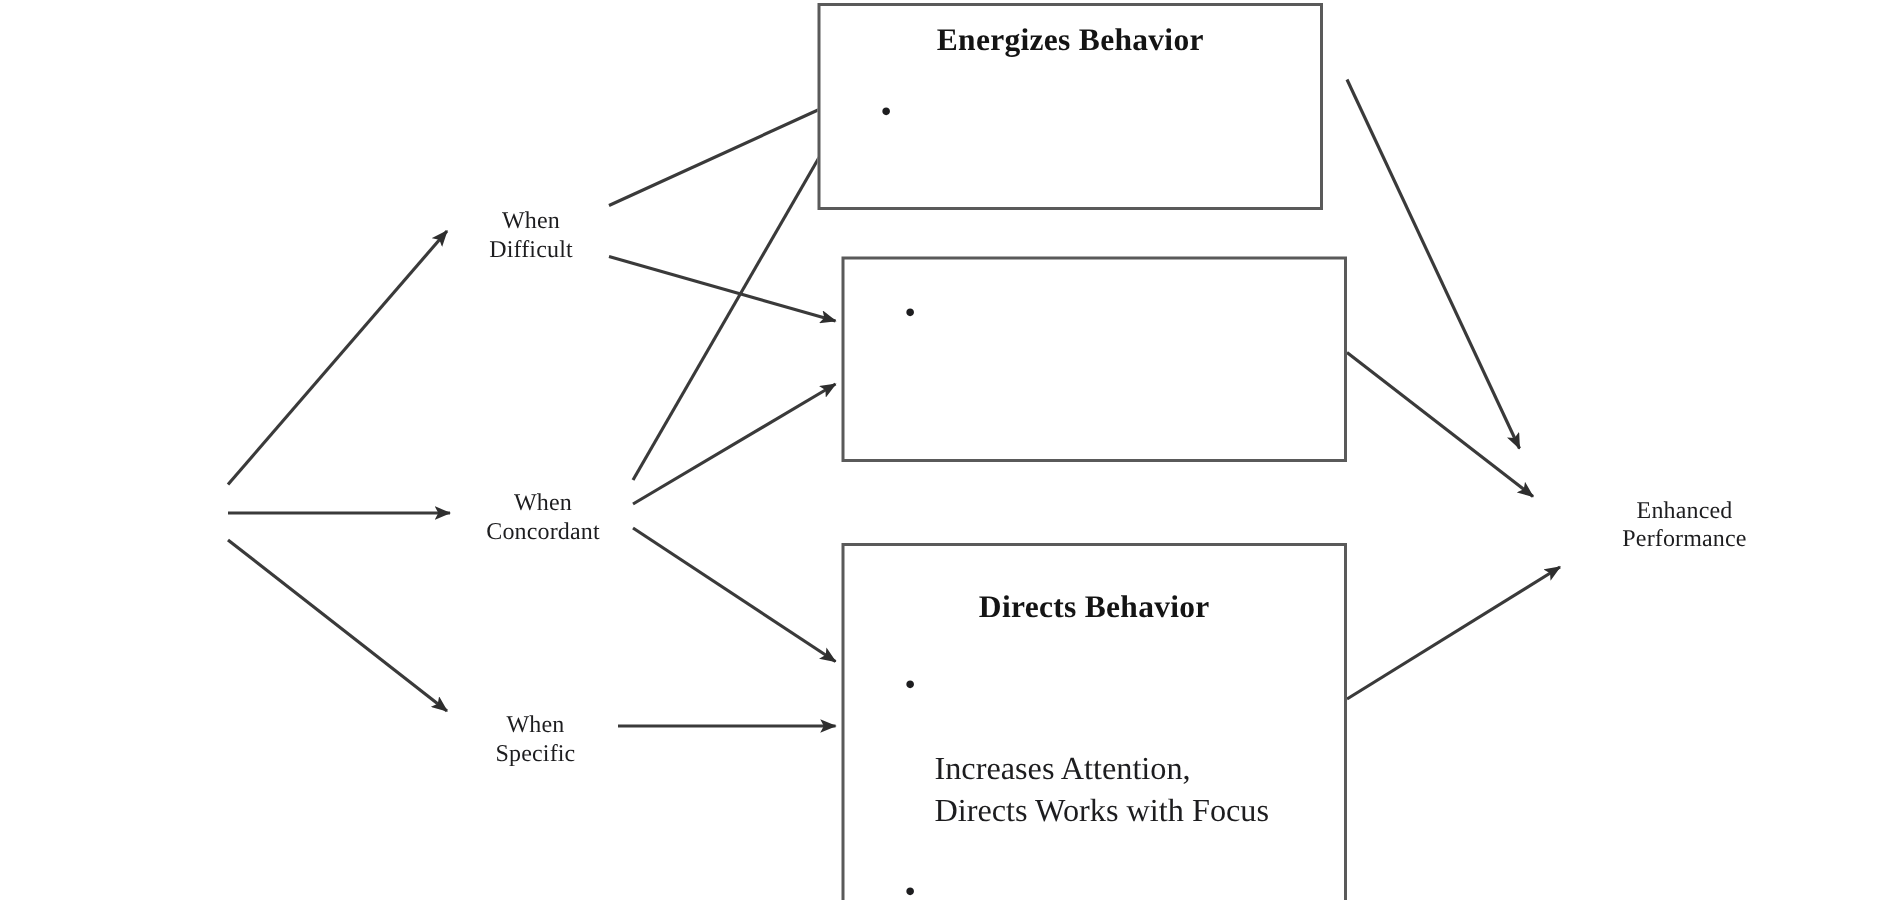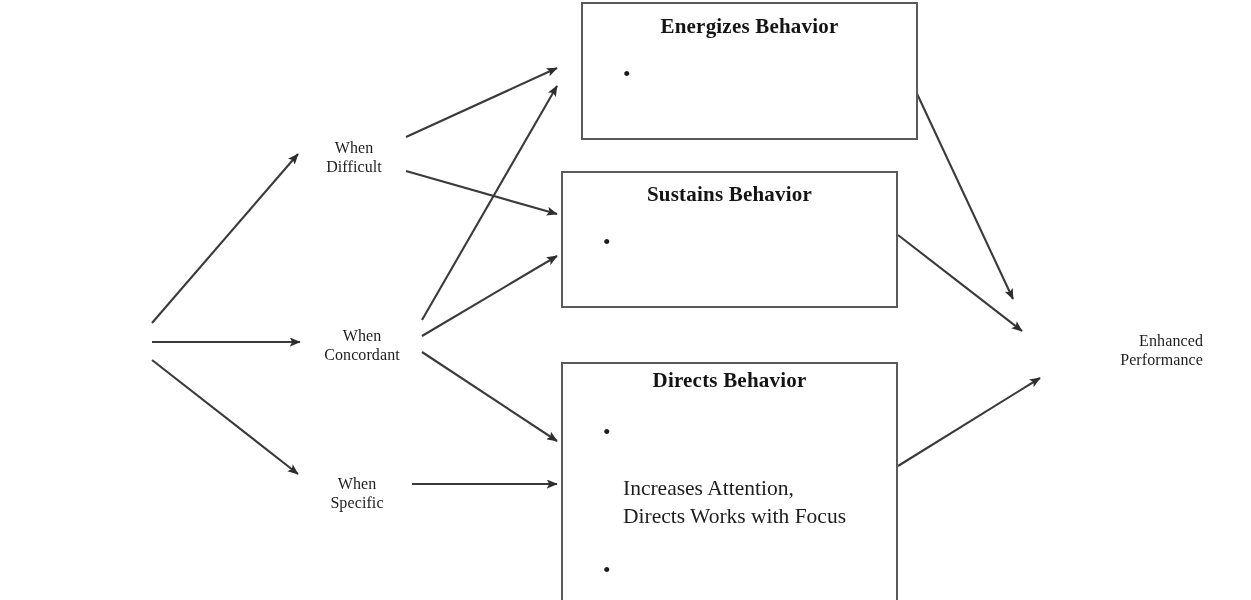--- a/index.html
+++ b/index.html
@@ -110,51 +110,50 @@
   <div class="node-text" style="left:300px; top:308px; width:124px;">
     <span>When
 Concordant</span>
   </div>
 
   <div class="node-text" style="left:304px; top:456px; width:106px;">
     <span>When
 Specific</span>
   </div>
 
-  <div class="box" style="left:581px; top:2px; width:337px; height:138px;">
+  <div class="box" style="left:545px; top:2px; width:337px; height:138px;">
     <div class="box-title" style="margin-top:10px;">Energizes Behavior</div>
     <ul class="bullet-list" style="margin-top:22px;">
       <li class="bullet-item" style="margin-left:32px;">
         <span class="bullet-dot">•</span>
       </li>
     </ul>
   </div>
 
   <div class="box" style="left:561px; top:171px; width:337px; height:137px;">
-    <div class="box-title" style="margin-top:9px;">Sustains Behavior</div>
     <ul class="bullet-list" style="margin-top:22px;">
       <li class="bullet-item" style="margin-left:32px;">
         <span class="bullet-dot">•</span>
       </li>
     </ul>
   </div>
 
   <div class="box" style="left:561px; top:362px; width:337px; height:258px;">
-    <div class="box-title" style="margin-top:4px;">Directs Behavior</div>
+    <div class="box-title" style="margin-top:28px;">Directs Behavior</div>
     <ul class="bullet-list" style="margin-top:26px;">
       <li class="bullet-item" style="margin-left:32px;">
         <span class="bullet-dot">•</span>
         <span>Increases Attention,
 Directs Works with Focus</span>
       </li>
       <li class="bullet-item" style="margin-left:32px; margin-top:26px;">
         <span class="bullet-dot">•</span>
         
       </li>
     </ul>
   </div>
 
-  <div class="node-text" style="left:1043px; top:313px; width:160px; text-align:right;">
+  <div class="node-text" style="left:1043px; top:313px; width:160px; text-align:center;">
     <span>Enhanced
 Performance</span>
   </div>
 
 </div>
 
 </body></html>

